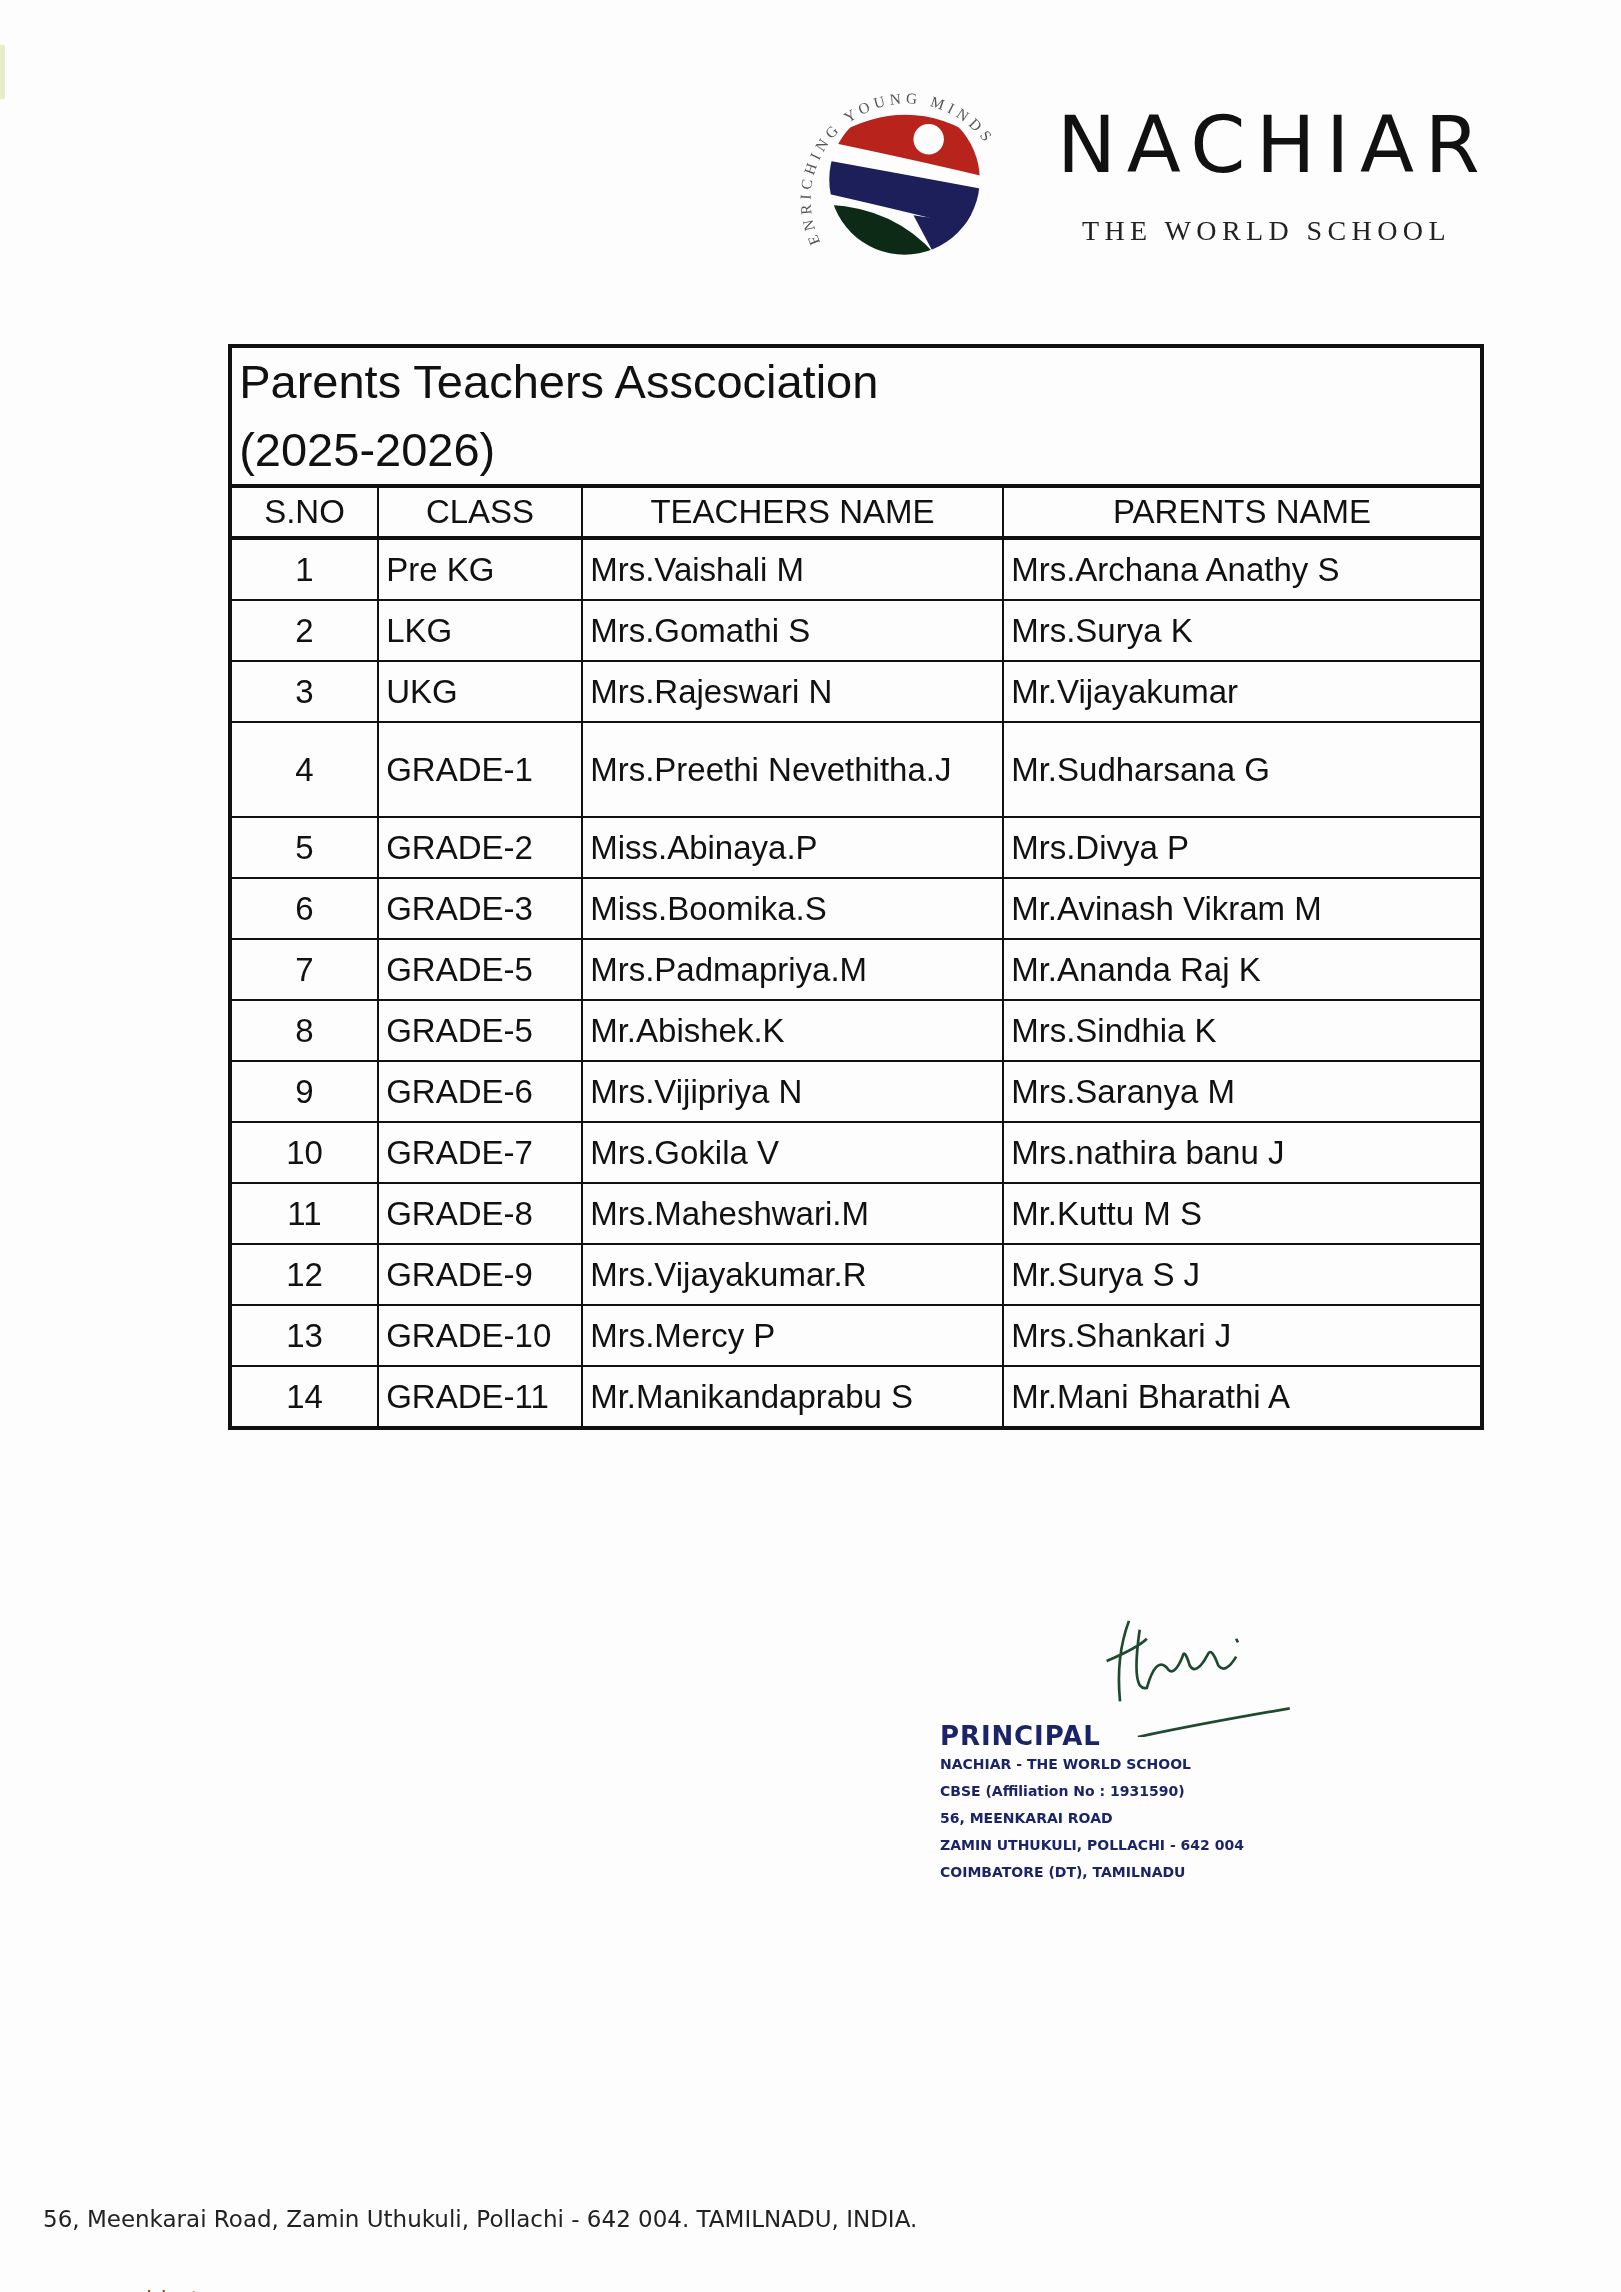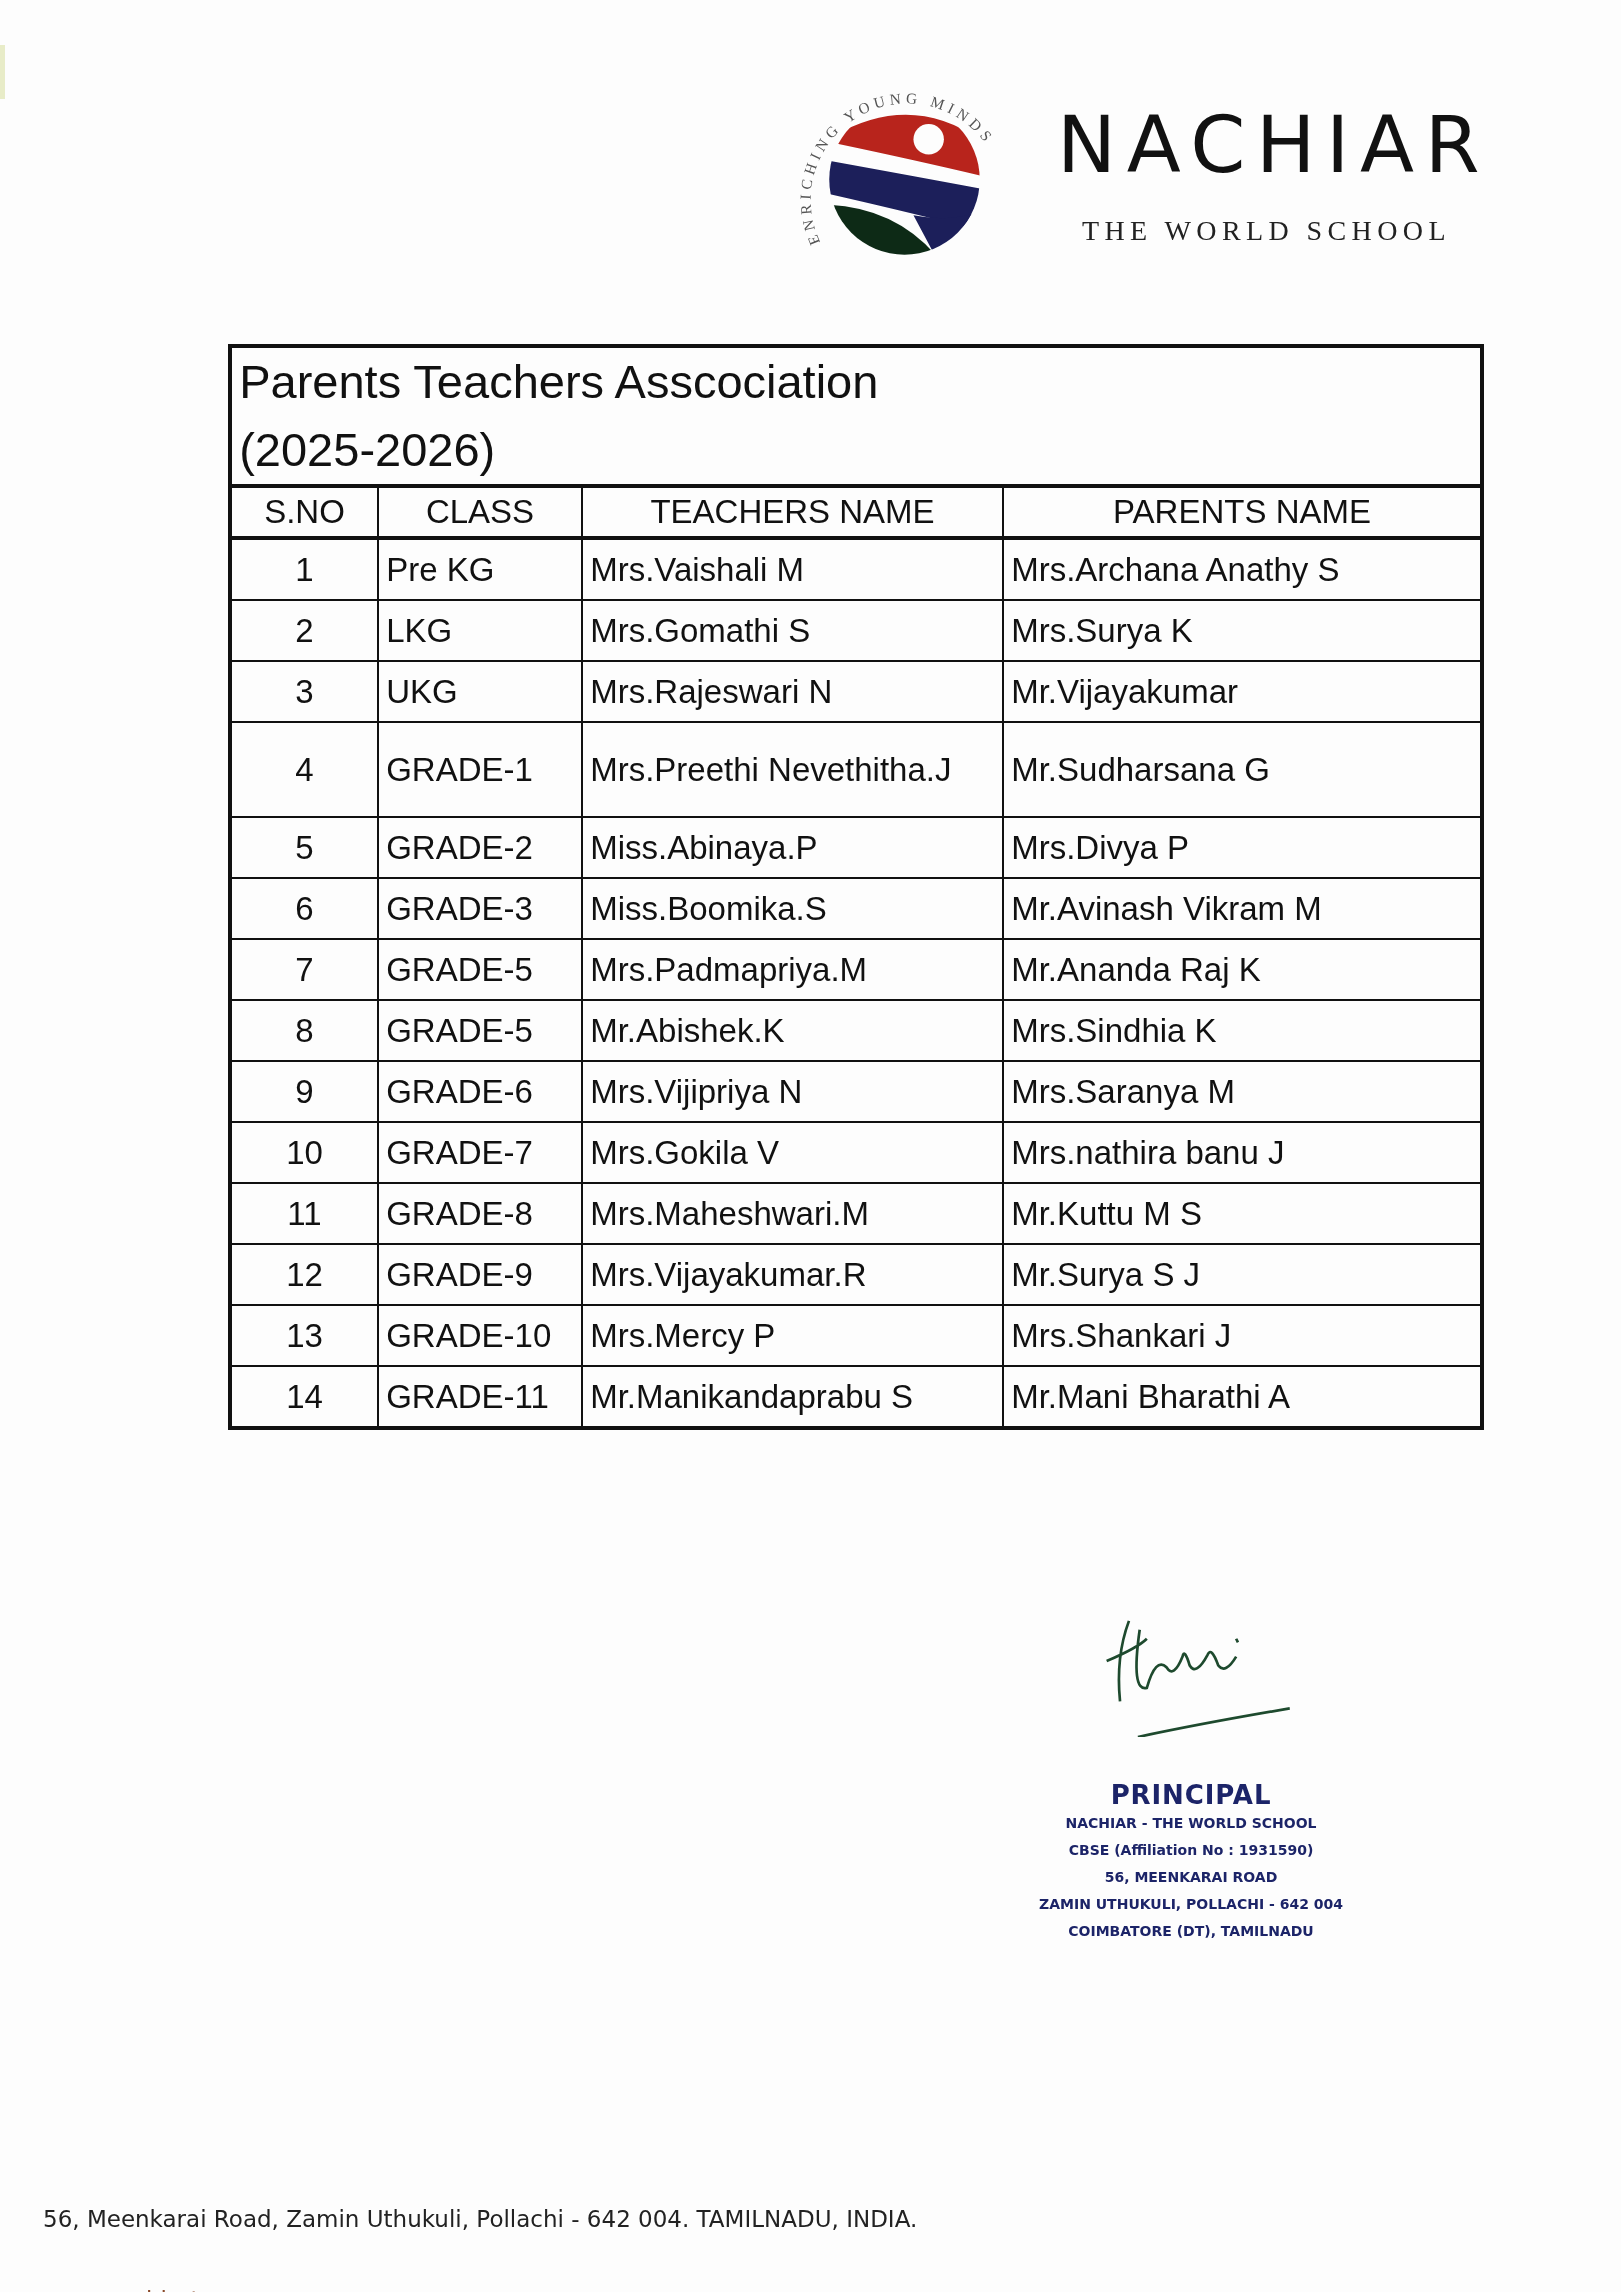--- a/index.html
+++ b/index.html
@@ -25,21 +25,21 @@
   table.pta td, table.pta th {
     border: 2.7px solid #111; padding: 0 7.2px; font-family: "Liberation Sans", sans-serif;
     font-size: 33px; color: #111; white-space: nowrap; overflow: hidden;
   }
   .title-cell { height: 136px; text-align: left; font-weight: normal; font-size: 47px !important; line-height: 68px; border-bottom: 4.5px solid #111 !important; }
   th { height: 48px; font-weight: normal; text-align: center; border-bottom: 4.5px solid #111 !important; }
   td.sno { text-align: center; }
   tr.row td { height: 59px; }
   tr.row.tall td { height: 93px; }
   .sig { position: absolute; left: 1084px; top: 1603px; width: 215px; height: 134px; }
-  .principal { position: absolute; left: 940px; top: 1780px; width: 502px; text-align: center; color: #1c2468; font-family: "DejaVu Sans", sans-serif; font-weight: bold; }
+  .principal { position: absolute; left: 940px; top: 1721px; width: 502px; color: #1c2468; font-family: "DejaVu Sans", sans-serif; font-weight: bold; }
   .principal .p-title { font-size: 26px; letter-spacing: 0.9px; }
   .principal .p-line { font-size: 14px; line-height: 27px; }
   .footer { position: absolute; left: 43px; top: 2158px; font-family: "DejaVu Sans", sans-serif; font-size: 23px; color: #222; }
   .footer div { line-height: 39px; margin-top: 42px; }
   .footer .sep { color: #999; margin: 0 14.3px; }
   .footer .web { color: #8a4a2a; }
 </style>
 </head>
 <body>
 

